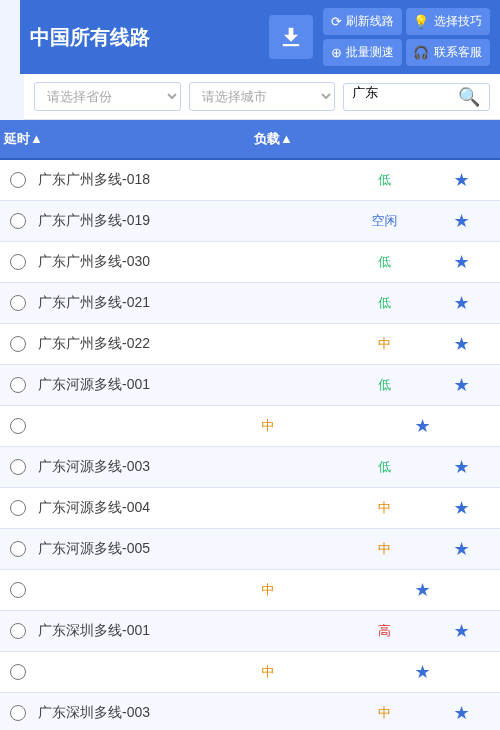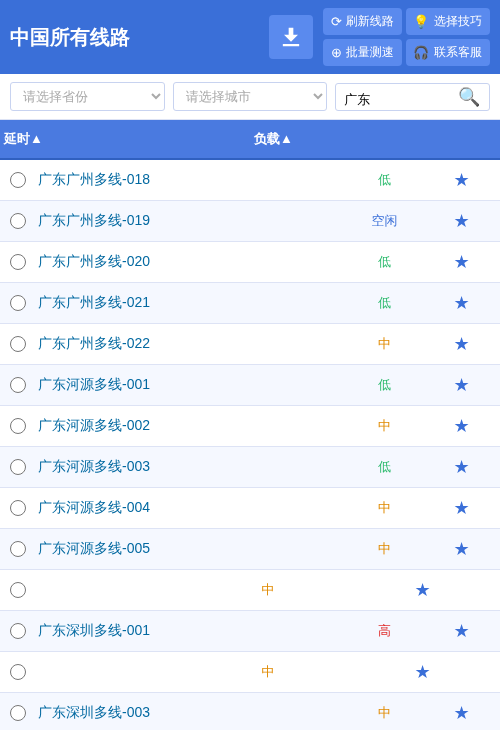--- a/index.html
+++ b/index.html
@@ -11,20 +11,21 @@
       font-size: 14px;
     }
 
     
     .header {
       background: #3a6fd8;
       display: flex;
       align-items: center;
       padding: 8px 10px;
       gap: 10px;
+      margin-left: 20px;
     }
     .header-title {
       color: #fff;
       font-size: 20px;
       font-weight: bold;
       flex: 1;
     }
     .header-download-icon {
       background: #5a8aee;
       width: 44px;
@@ -66,34 +67,35 @@
     }
 
     
     .filter-row {
       background: #fff;
       display: flex;
       align-items: center;
       padding: 8px 10px;
       gap: 8px;
       border-bottom: 1px solid #dde3f5;
+      margin-left: 24px;
     }
     .filter-select {
       border: 1px solid #c8d3f0;
       border-radius: 3px;
       padding: 5px 8px;
       font-size: 13px;
       color: #aaa;
       background: #fff;
       flex: 1;
       min-width: 0;
     }
     .filter-search-wrap {
       display: flex;
-      align-items: flex-end;
+      align-items: flex-start;
       border: 1px solid #c8d3f0;
       border-radius: 3px;
       padding: 2px 8px;
       background: #fff;
       flex: 1;
       min-width: 0;
     }
     .filter-search-input {
       border: none;
       outline: none;
@@ -151,21 +153,21 @@
       flex-shrink: 0;
     }
     .row-radio input[type="radio"] {
       width: 16px;
       height: 16px;
       accent-color: #3a6fd8;
     }
     .row-name {
       flex: 3;
       font-size: 14px;
-      color: #0369a1;
+      color: #404040;
       padding-left: 2px;
     }
     .row-delay {
       flex: 1;
       text-align: center;
       font-size: 13px;
       color: #555;
     }
     .row-load {
       flex: 1;
@@ -254,21 +256,21 @@
     </div>
     <div class="row-name">广东广州多线-019</div>
     <div class="row-delay"></div>
     <div class="row-load idle">空闲</div>
     <div class="row-fav"><span class="star-icon">★</span></div>
   </div>
     <div class="table-row">
     <div class="row-radio">
       <input type="radio" name="line-select" style="">
     </div>
-    <div class="row-name">广东广州多线-020</div>
+    <div class="row-name">广东广州多线-030</div>
     <div class="row-delay"></div>
     <div class="row-load low">低</div>
     <div class="row-fav"><span class="star-icon">★</span></div>
   </div>
     <div class="table-row">
     <div class="row-radio">
       <input type="radio" name="line-select" style="">
     </div>
     <div class="row-name">广东广州多线-021</div>
     <div class="row-delay"></div>
@@ -290,21 +292,20 @@
     </div>
     <div class="row-name">广东河源多线-001</div>
     <div class="row-delay"></div>
     <div class="row-load low">低</div>
     <div class="row-fav"><span class="star-icon">★</span></div>
   </div>
     <div class="table-row">
     <div class="row-radio">
       <input type="radio" name="line-select" style="">
     </div>
-    <div class="row-name">广东河源多线-002</div>
     <div class="row-delay"></div>
     <div class="row-load medium">中</div>
     <div class="row-fav"><span class="star-icon">★</span></div>
   </div>
     <div class="table-row">
     <div class="row-radio">
       <input type="radio" name="line-select" style="">
     </div>
     <div class="row-name">广东河源多线-003</div>
     <div class="row-delay"></div>

